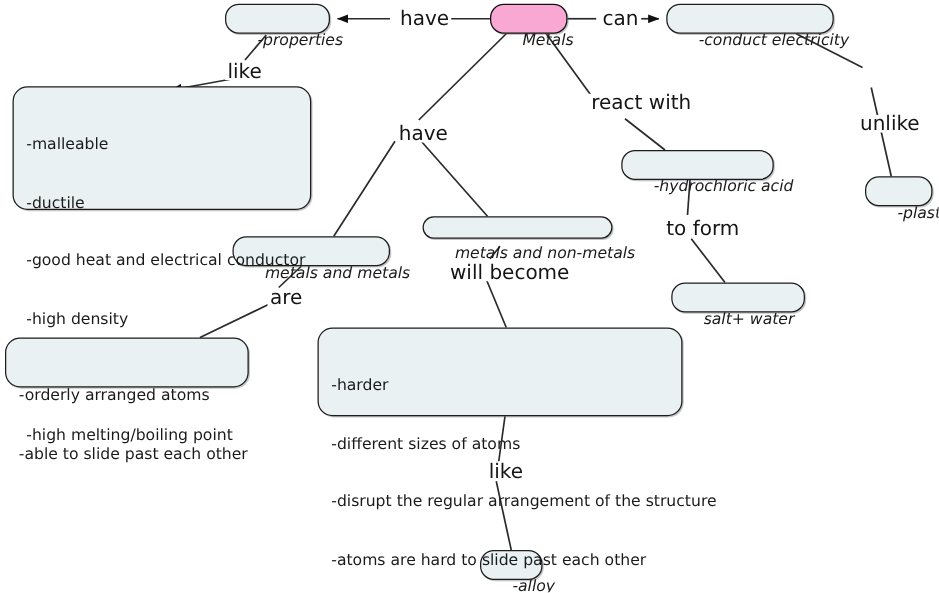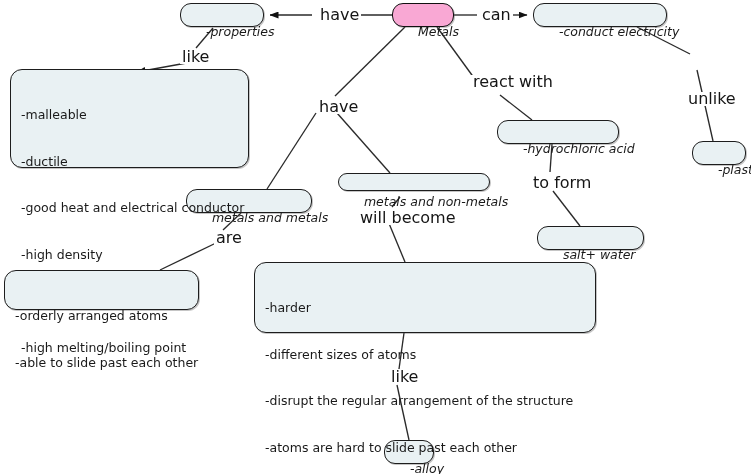--- a/index.html
+++ b/index.html
@@ -160,21 +160,21 @@
     <span class="line">-high density</span>
     <span class="line">-soft</span>
     <span class="line">-high melting/boiling point</span>
   </div>
 
   <div class="node list" style="left:4px; top:270px; width:195px; height:40px;">
     <span class="line">-orderly arranged atoms</span>
     <span class="line">-able to slide past each other</span>
   </div>
 
-  <div class="node list" style="left:254px; top:262px; width:342px; height:71px;">
+  <div class="node list" style="left:254px; top:262px; width:292px; height:71px;">
     <span class="line">-harder</span>
     <span class="line">-different sizes of atoms</span>
     <span class="line">-disrupt the regular arrangement of the structure</span>
     <span class="line">-atoms are hard to slide past each other</span>
   </div>
 
   <div class="edge-label" style="left:318px; top:8px;">have</div>
   <div class="edge-label" style="left:480px; top:8px;">can</div>
   <div class="edge-label" style="left:180px; top:50px;">like</div>
   <div class="edge-label" style="left:686px; top:56px;margin-top:36px;">unlike</div>

